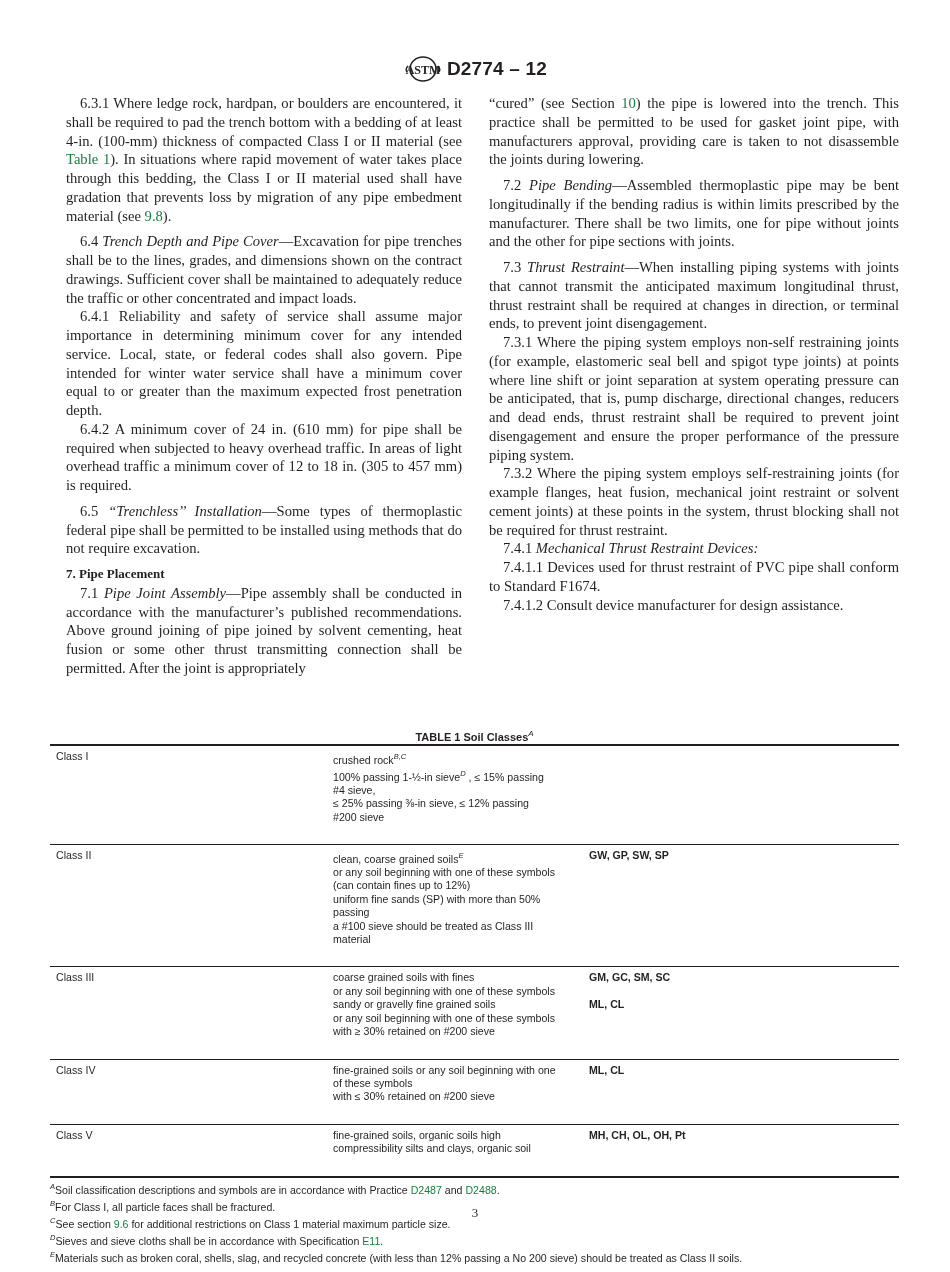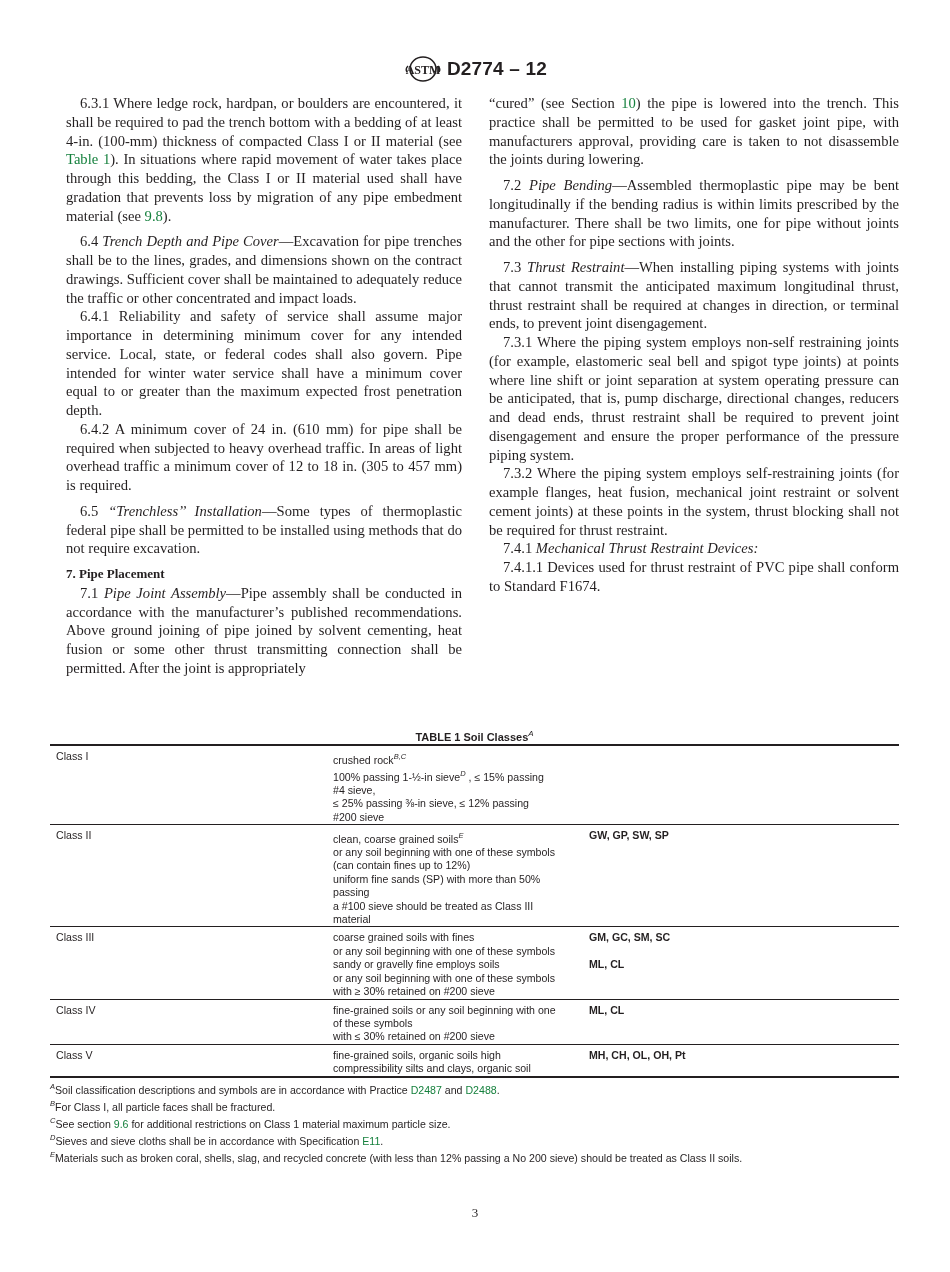--- a/index.html
+++ b/index.html
@@ -19,21 +19,21 @@
   .col p.noindent { text-indent: 0; }
   .col em { font-style: italic; }
   .link { color: #15803d; }
   .sec-heading { font-weight: bold; font-size: 13px; margin-top: 10px; margin-bottom: 4px; text-indent: 0 !important; }
 
   .table-wrap { position: absolute; top: 727px; left: 50px; width: 849px; font-family: "Liberation Sans", "DejaVu Sans", sans-serif; font-size: 10.6px; line-height: 13.4px; color: #231f20; }
   .table-title { text-align: center; font-weight: bold; font-size: 11px; height: 17px; }
   .table-title sup { font-style: italic; font-weight: normal; font-size: 8px; }
   table { width: 100%; border-collapse: collapse; }
   table { border-top: 2px solid #231f20; }
-  td { vertical-align: top; padding: 4px 0 0 0; }
+  td { vertical-align: top; padding: 4px 0 20px 0; }
   tr.row { border-bottom: 1px solid #231f20; }
   tr.row.last { border-bottom: 2px solid #231f20; }
   td.c1 { width: 283px; padding-left: 6px; }
   td.c2 { width: 256px; }
   td.c3 { font-weight: bold; }
   .desc-line { display: block; }
   .sym-line { display: block; min-height: 13.4px; }
   .t sup { font-style: italic; font-size: 7.5px; }
 
   .footnotes { margin-top: 2px; font-size: 10.6px; line-height: 14.6px; }
@@ -83,20 +83,21 @@
 
   <p>7.3.1 Where the piping system employs non-self restraining joints (for example, elastomeric seal bell and spigot type joints) at points where line shift or joint separation at system operating pressure can be anticipated, that is, pump discharge, directional changes, reducers and dead ends, thrust restraint shall be required to prevent joint disengagement and ensure the proper performance of the pressure piping system.</p>
 
   <p>7.3.2 Where the piping system employs self-restraining joints (for example flanges, heat fusion, mechanical joint restraint or solvent cement joints) at these points in the system, thrust blocking shall not be required for thrust restraint.</p>
 
 
   <p><span>7.4.1 </span><em>Mechanical Thrust Restraint Devices:</em></p>
 
   <p>7.4.1.1 Devices used for thrust restraint of PVC pipe shall conform to Standard F1674.</p>
 
+  <p>7.4.1.2 Consult device manufacturer for design assistance.</p>
 </div>
 
 <div class="table-wrap">
   <div class="table-title"><span>TABLE 1 Soil Classes</span><sup>A</sup></div>
   <table>
     <tbody id="table-body">
         <tr class="row">
           <td class="c1">Class I</td>
           <td class="c2 t">
             <span class="desc-line">crushed rock<sup>B,C</sup></span>
@@ -132,21 +133,21 @@
             <span class="sym-line"></span>
             <span class="sym-line"></span>
             <span class="sym-line"></span>
           </td>
         </tr>
         <tr class="row">
           <td class="c1">Class III</td>
           <td class="c2 t">
             <span class="desc-line">coarse grained soils with fines</span>
             <span class="desc-line">or any soil beginning with one of these symbols</span>
-            <span class="desc-line">sandy or gravelly fine employs soils</span>
+            <span class="desc-line">sandy or gravelly fine grained soils</span>
             <span class="desc-line">or any soil beginning with one of these symbols</span>
             <span class="desc-line">with ≥ 30% retained on #200 sieve</span>
           </td>
           <td class="c3">
             <span class="sym-line">GM, GC, SM, SC</span>
             <span class="sym-line"></span>
             <span class="sym-line">ML, CL</span>
             <span class="sym-line"></span>
             <span class="sym-line"></span>
           </td>

